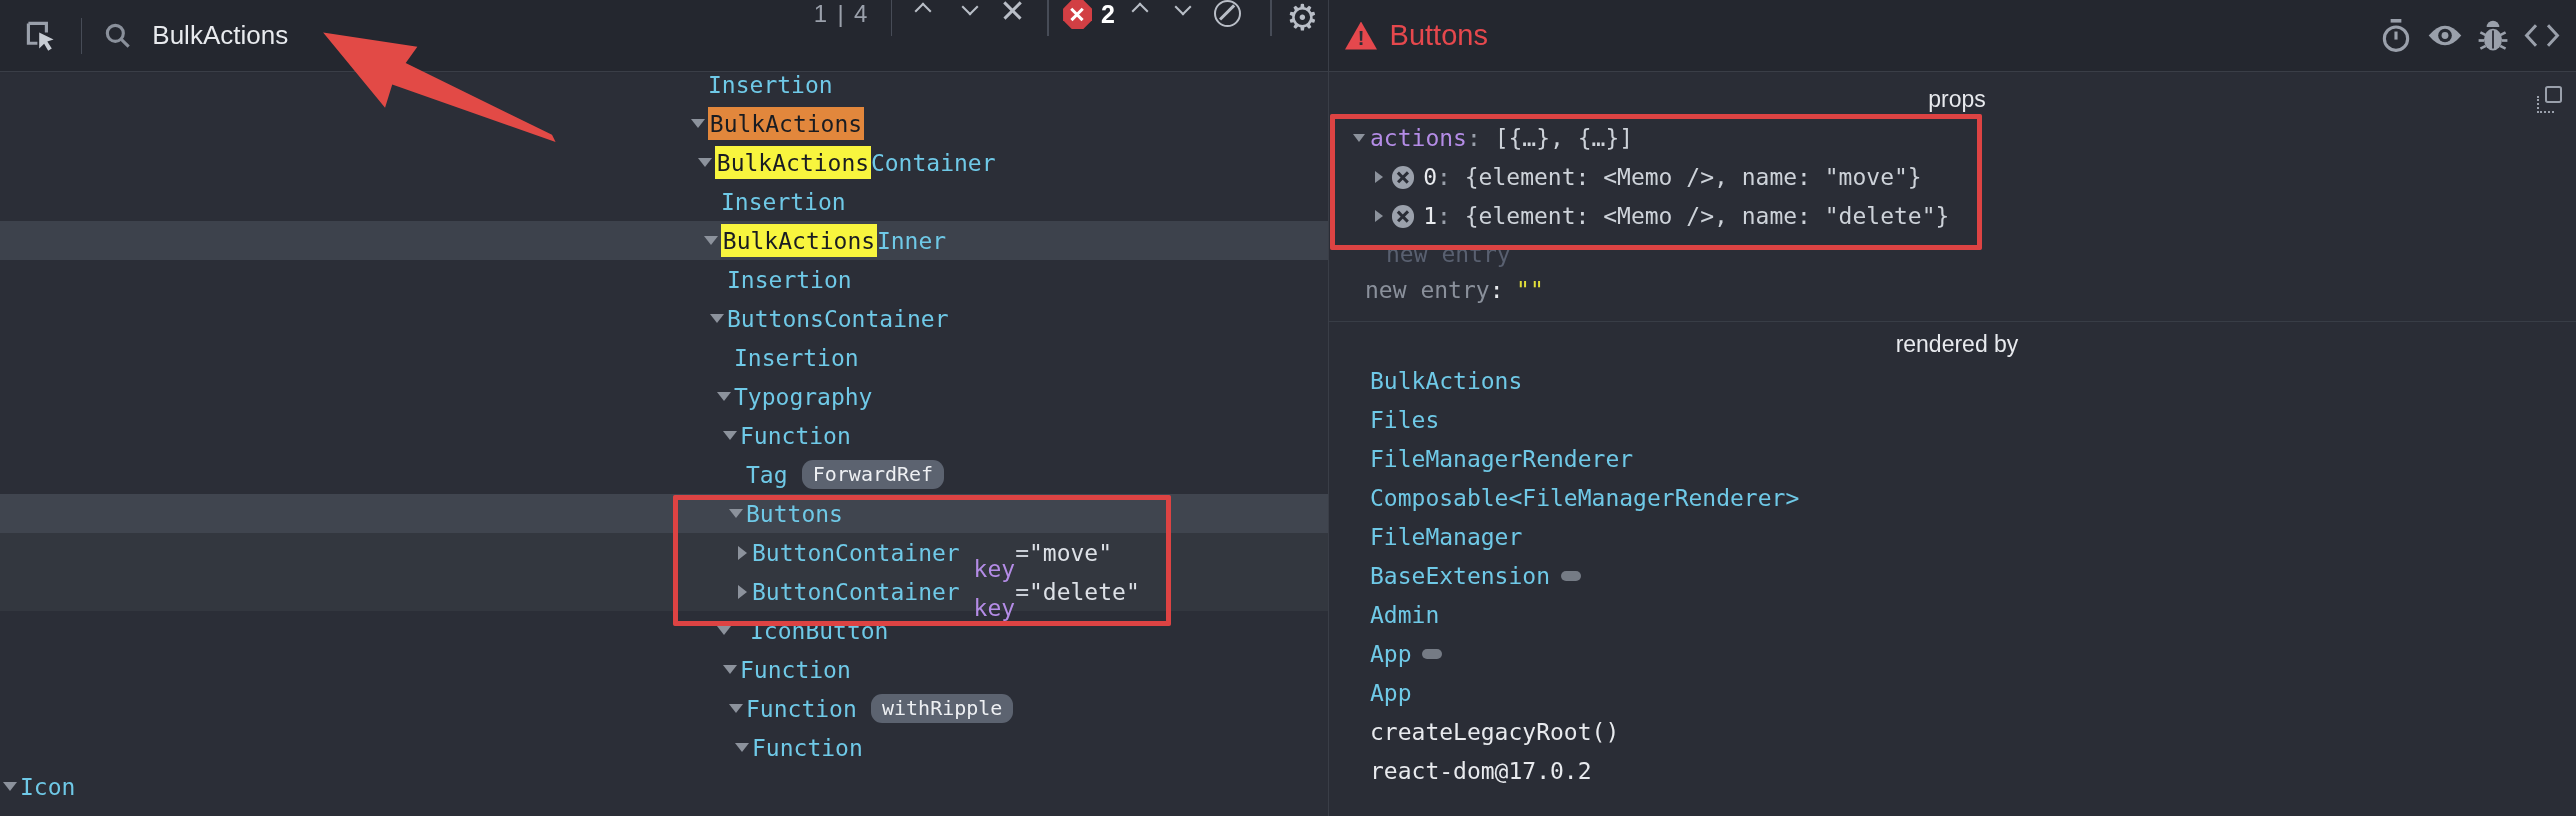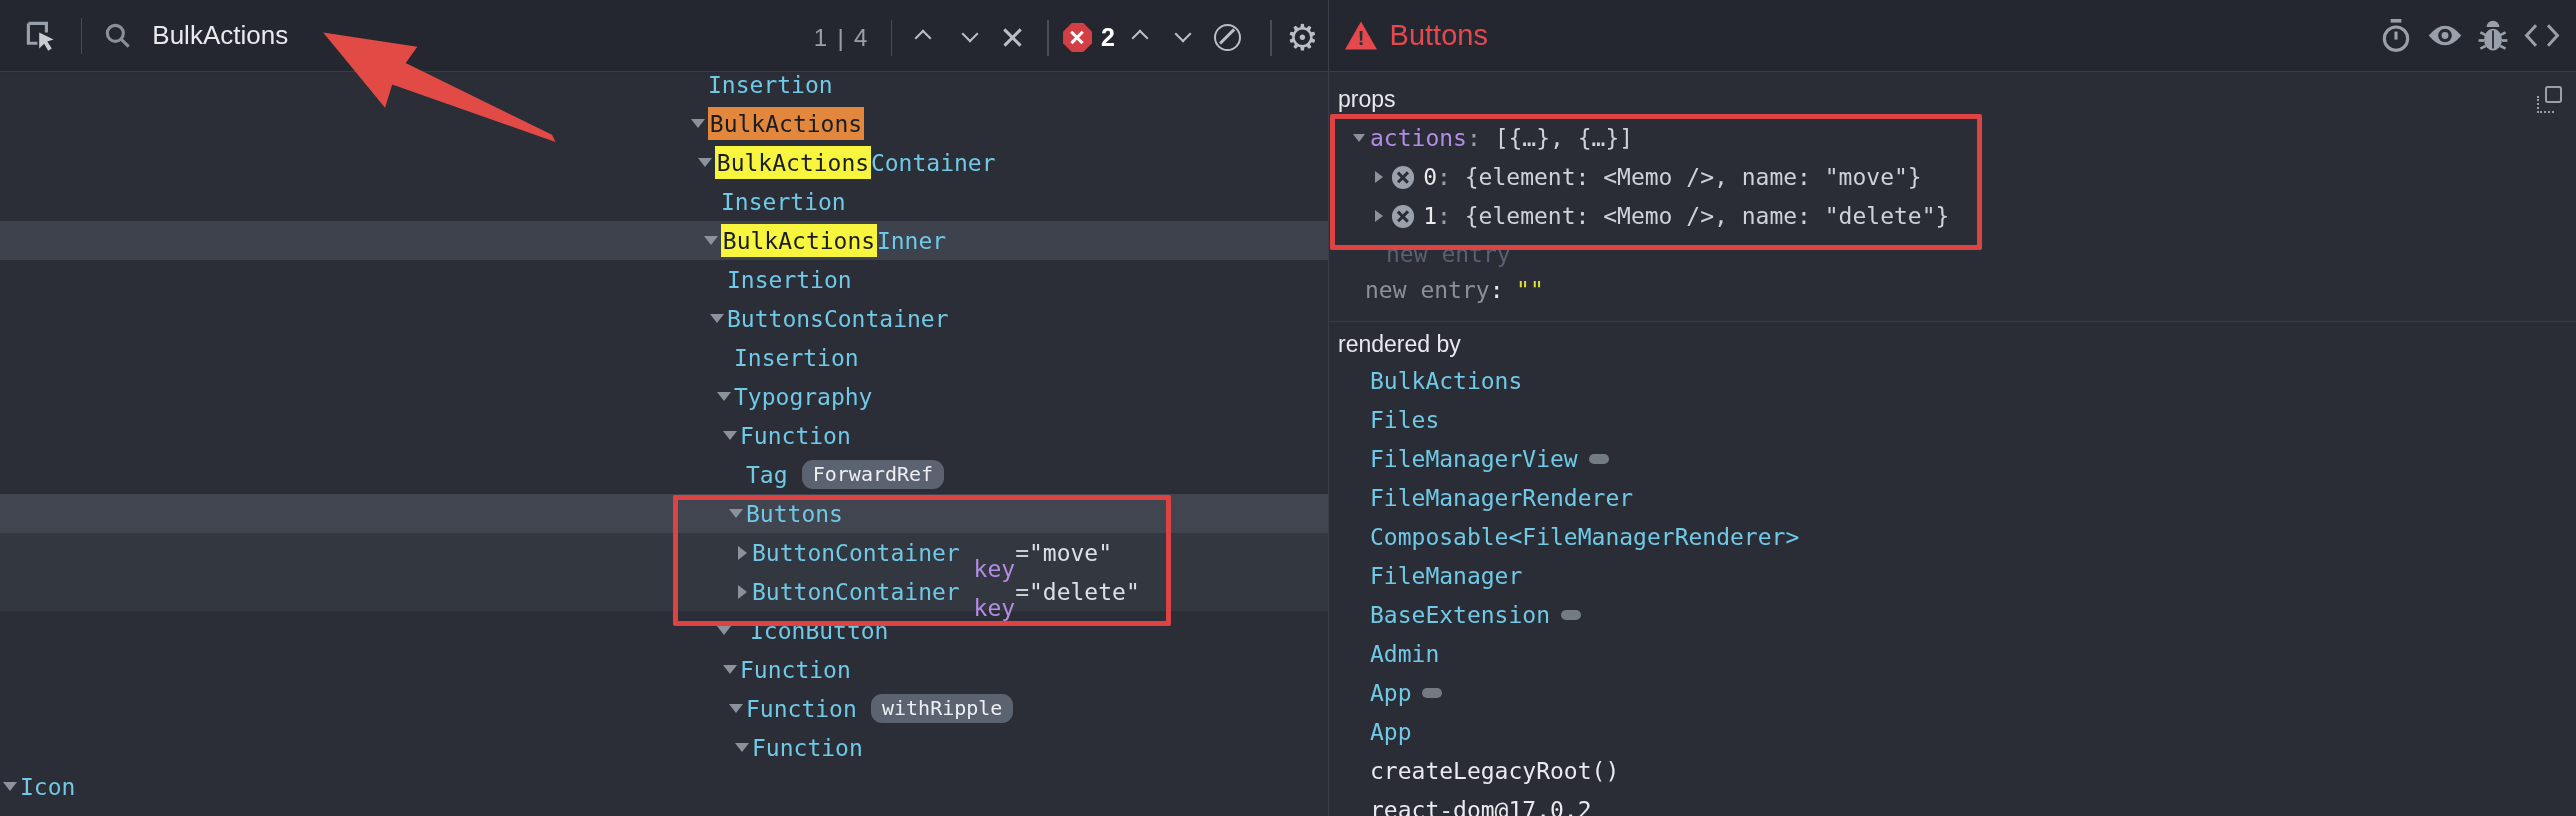--- a/index.html
+++ b/index.html
@@ -15,21 +15,21 @@
   html,body{width:2576px;height:817px;overflow:hidden;}
   body{background:var(--bg-panel);font-family:"Liberation Sans",sans-serif;position:relative;}
   .app{position:absolute;inset:0;width:2576px;height:817px;overflow:hidden;}
 
   
   .toolbar{position:absolute;left:0;top:0;width:2576px;height:72px;background:var(--bg-toolbar);
     border-bottom:1.8px solid var(--line);display:flex;align-items:center;}
   .tb-left{display:flex;align-items:center;height:100%;}
   .vdiv{width:1.8px;height:36px;background:var(--vline);}
   .search-text{color:var(--txt-white);font-size:26px;margin-left:18px;}
-  .tb-middle{position:absolute;left:803px;top:0;height:75px;display:flex;align-items:center;}
+  .tb-middle{position:absolute;left:803px;top:0;height:75px;display:flex;}
   .result-count{color:var(--txt-dim);font-size:24px;margin-left:10.8px;letter-spacing:1.8px;}
   .chev{width:20px;height:20px;position:relative;display:inline-block;cursor:pointer;}
   .chev::before{content:"";position:absolute;left:2.7px;top:4.5px;width:10px;height:10px;
     border-left:2.7px solid var(--icon-bright);border-top:2.7px solid var(--icon-bright);}
   .chev.up::before{transform:rotate(45deg);}
   .chev.down::before{transform:rotate(225deg);top:0.9px;}
   .xbtn{width:21.5px;height:21.5px;position:relative;cursor:pointer;}
   .xbtn::before,.xbtn::after{content:"";position:absolute;left:-0.9px;top:9px;width:23px;height:2.7px;
     background:var(--icon-bright);}
   .xbtn::before{transform:rotate(45deg);}
@@ -71,21 +71,21 @@
     background:var(--bg-panel);}
   .rc-toolbar{height:72px;border-bottom:1.8px solid var(--line);background:var(--bg-toolbar);
     display:flex;align-items:center;padding-left:16px;}
   .warn-tri{width:32px;height:28px;background:var(--red);clip-path:polygon(50% 0,100% 100%,0 100%);
     position:relative;display:inline-flex;align-items:flex-end;justify-content:center;flex:none;}
   .warn-tri span{color:#2a2d36;font-weight:bold;font-size:20px;line-height:23px;}
   .rc-title{color:var(--red);font-size:29px;margin-left:12.6px;flex:1;}
   .rc-icons{display:flex;align-items:center;gap:12.6px;margin-right:16px;}
   .rc-icons .icon{width:36px;height:36px;display:flex;align-items:center;justify-content:center;cursor:pointer;}
 
-  .rc-body{position:relative;height:743px;}
+  .rc-body{position:relative;height:743px;text-align:center;}
   .sec-label{color:var(--txt-white);font-size:23px;padding:12.6px 0 0 9px;line-height:29px;}
   .copy-icon{position:absolute;left:1208px;top:14.4px;width:25px;height:27px;cursor:pointer;}
   .copy-icon .solid{position:absolute;right:0;top:0;width:17px;height:17px;border:2.7px solid var(--icon);
     border-radius:2.7px;background:var(--bg-panel);z-index:2;}
   .copy-icon .dotted{position:absolute;left:0;bottom:0;width:17px;height:17px;border-left:2.7px dotted var(--icon);
     border-bottom:2.7px dotted var(--icon);}
 
   .p-rows{margin-top:5.4px;font-family:"DejaVu Sans Mono",monospace;font-size:23px;}
   .p-row{height:39px;display:flex;align-items:center;white-space:pre;}
   .p-row .parrow{width:23px;display:inline-flex;justify-content:center;flex:none;}
@@ -239,21 +239,20 @@
           <div class="p-row" style="padding-left: 38px;"><span class="parrow"><span class="tri-sm-closed"></span></span><span class="circle-x"></span><span class="pindex">0</span><span class="pcolon">: </span><span class="pvalue">{element: &lt;Memo /&gt;, name: "move"}</span></div>
           <div class="p-row" style="padding-left: 38px;"><span class="parrow"><span class="tri-sm-closed"></span></span><span class="circle-x"></span><span class="pindex">1</span><span class="pcolon">: </span><span class="pvalue">{element: &lt;Memo /&gt;, name: "delete"}</span></div>
           <div class="p-row ghost" style="padding-left: 57px;"><span>new entry</span></div>
           <div class="p-row newentry" style="padding-left: 36px;"><span class="ne-label">new entry</span><span class="ne-colon">:</span><span class="ne-value">""</span></div>
         </div>
       <div class="sec-divider"></div>
       <div class="rb-label">rendered by</div>
       <div class="rb-list" id="rb-list">
           <div class="rb-item"><span class="lnk">BulkActions</span></div>
           <div class="rb-item"><span class="lnk">Files</span></div>
-          <div class="rb-item"><span class="lnk">FileManagerView</span><span class="rb-badge"></span></div>
           <div class="rb-item"><span class="lnk">FileManagerRenderer</span></div>
           <div class="rb-item"><span class="lnk">Composable&lt;FileManagerRenderer&gt;</span></div>
           <div class="rb-item"><span class="lnk">FileManager</span></div>
           <div class="rb-item"><span class="lnk">BaseExtension</span><span class="rb-badge"></span></div>
           <div class="rb-item"><span class="lnk">Admin</span></div>
           <div class="rb-item"><span class="lnk">App</span><span class="rb-badge"></span></div>
           <div class="rb-item"><span class="lnk">App</span></div>
           <div class="rb-item"><span class="plain">createLegacyRoot()</span></div>
           <div class="rb-item"><span class="plain">react-dom@17.0.2</span></div>
         </div>

